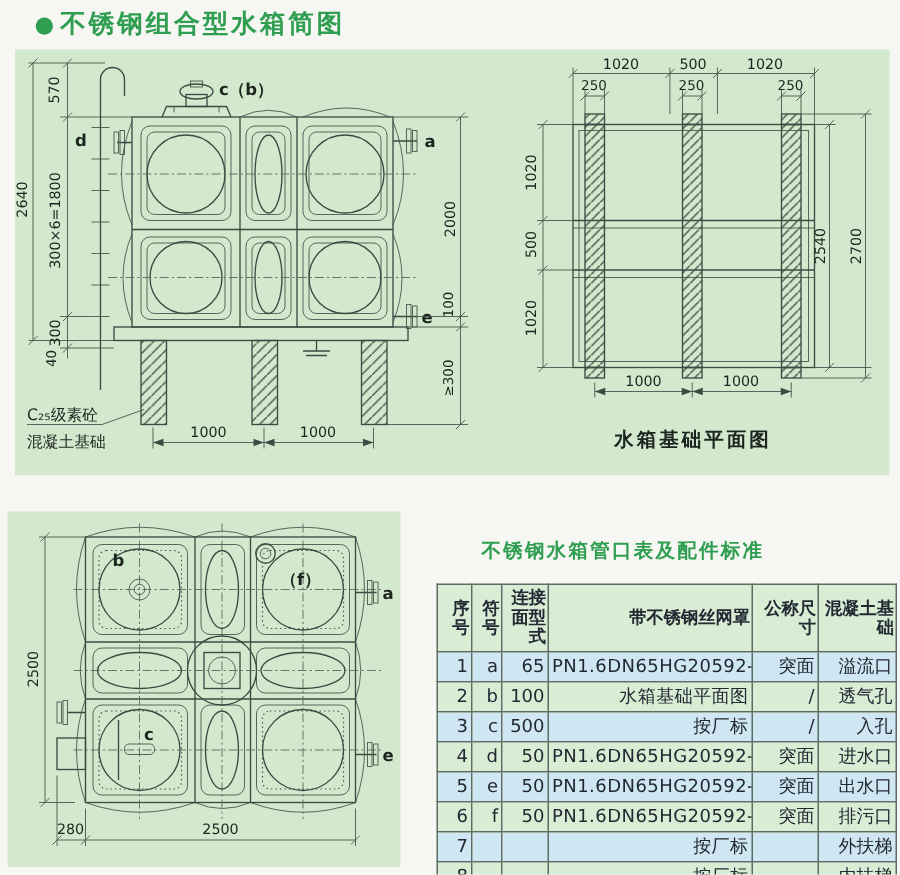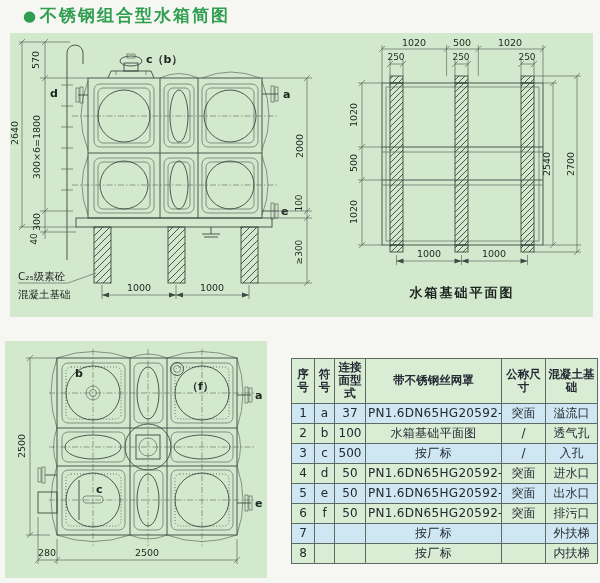--- a/index.html
+++ b/index.html
@@ -20,21 +20,21 @@
   .fig-title{font-size:13px;font-weight:600;letter-spacing:2px;}
   .ln{stroke:#3d4a44;stroke-width:0.9;fill:none;}
   .ln-t{stroke:#4a564f;stroke-width:0.6;fill:none;}
   .dash{stroke:#5a6a60;stroke-width:0.6;fill:none;stroke-dasharray:6 2 1.5 2;}
   .dot{stroke:#4a564f;stroke-width:0.8;fill:none;stroke-dasharray:1 2;}
   .table-area{position:absolute;left:291px;top:358px;width:307px;}
   .table-title{color:#2f9e50;font-weight:bold;font-size:13px;letter-spacing:1.5px;
        margin:0 0 13px 30px;white-space:nowrap;}
   table.pipes{border-collapse:collapse;width:306px;table-layout:fixed;}
   table.pipes th,table.pipes td{border:1px solid #5c6c64;color:#222933;
-       text-align:center;overflow:hidden;}
+       text-align:right;overflow:hidden;}
   table.pipes th{background:#d9ecd4;font-size:11.5px;font-weight:600;
        word-break:break-all;line-height:1.15;padding:2px 1px;height:30px;}
   table.pipes td{height:19px;font-size:12px;padding:0 2px;}
   table.pipes tbody tr:nth-child(odd){background:#cfe7f2;}
   table.pipes tbody tr:nth-child(even){background:#d9ecd4;}
   td.conn{text-align:left;padding-left:8px;font-size:11px;letter-spacing:0.3px;
        white-space:nowrap;}
 </style>
 </head>
 <body>
@@ -365,20 +365,21 @@
       <line x1="33" y1="219" x2="232" y2="219"></line>
       <path d="M30,222 L36,216 M49,222 L55,216 M229,222 L235,216"></path>
     </g>
     <text class="dim" transform="rotate(-90 20 105)" x="20" y="105" text-anchor="middle">2500</text>
     <text class="dim" x="42" y="215" text-anchor="middle">280</text>
     <text class="dim" x="142" y="215" text-anchor="middle">2500</text>
   </svg>
 </div>
 
 <div class="table-area">
+  <div class="table-title">不锈钢水箱管口表及配件标准</div>
   <table class="pipes">
     <colgroup>
       <col style="width:23px">
         <col style="width:20px">
         <col style="width:31px">
       <col style="width:136px">
         <col style="width:44px">
         <col style="width:52px">
     </colgroup>
     <thead>
@@ -388,21 +389,21 @@
         <th>连接面型式</th>
         <th>带不锈钢丝网罩</th>
         <th>公称尺寸</th>
         <th>混凝土基础</th>
       </tr>
     </thead>
     <tbody>
       <tr>
         <td>1</td>
         <td>a</td>
-        <td>37</td>
+        <td>65</td>
         <td class="conn">PN1.6DN65HG20592-97</td>
         <td>突面</td>
         <td>溢流口</td>
       </tr>
       <tr>
         <td>2</td>
         <td>b</td>
         <td>100</td>
         <td class="conn">水箱基础平面图</td>
         <td>/</td>

